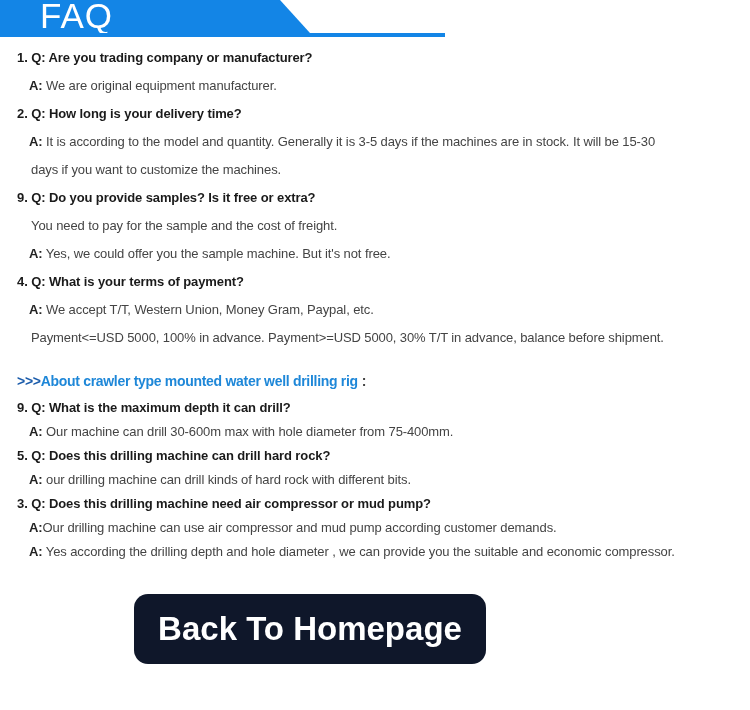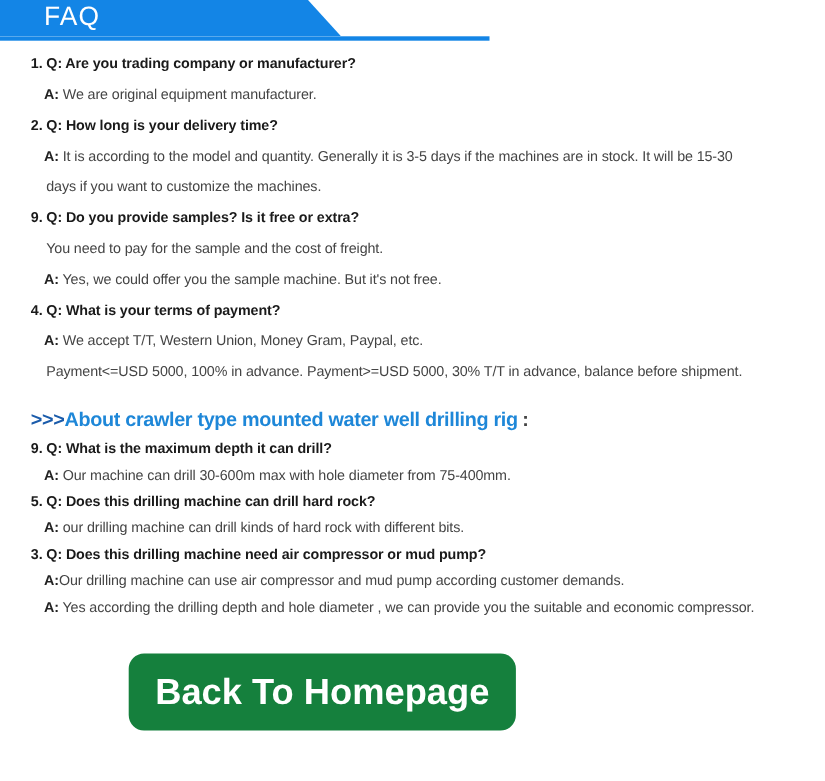--- a/index.html
+++ b/index.html
@@ -18,65 +18,65 @@
   .banner { position: relative; height: 37px; }
   .banner-bar {
     position: absolute; left: 0; top: 0;
     width: 310px; height: 33px;
     background: #1385e6;
     clip-path: polygon(0 0, 280px 0, 310px 33px, 0 33px);
   }
   .banner-title {
     position: absolute; left: 40px; top: 0;
     line-height: 31px;
-    font-size: 24px;
+    font-size: 35px;
     color: #ffffff;
     letter-spacing: 1px;
     text-align: center;
   }
   .banner-line {
     position: absolute; left: 0; top: 33px;
     width: 445px; height: 4px;
     background: #1385e6;
   }
 
   
-  .content { padding: 7px 18px 0 28px; font-size: 13px; letter-spacing: -0.1px; }
+  .content { padding: 7px 18px 0 17px; font-size: 13px; letter-spacing: -0.1px; }
 
   .q, .a { margin: 0; white-space: nowrap; }
   .q {
     font-weight: bold;
     color: #1a1a1a;
   }
   .a { color: #444444; padding-left: 12px; }
   .a b { color: #222222; }
   .a.cont { padding-left: 14px; }
 
   .s1 .q, .s1 .a { height: 28px; line-height: 28px; }
   .s2 .q, .s2 .a { height: 24px; line-height: 24px; }
 
   
   .heading {
     margin: 16px 0 2px 0;
     height: 26px; line-height: 26px;
-    font-size: 18px;
+    font-size: 14px;
     font-weight: bold;
     letter-spacing: -0.3px;
     white-space: nowrap;
   }
   .h-prefix { color: #1b5cab; }
   .h-text   { color: #1e87d8; }
   .h-colon  { color: #444444; margin-left: 4px; }
 
   
   .homepage-btn {
     display: block;
-    margin: 30px 0 0 89px;
+    margin: 30px 0 0 117px;
     width: 352px; height: 70px;
-    background: #15803d;
+    background: #0f172a;
     border: none;
     border-radius: 14px;
     color: #ffffff;
     font-family: "Liberation Sans", sans-serif;
     font-size: 33px;
     font-weight: bold;
     cursor: pointer;
   }
 </style>
 </head>

